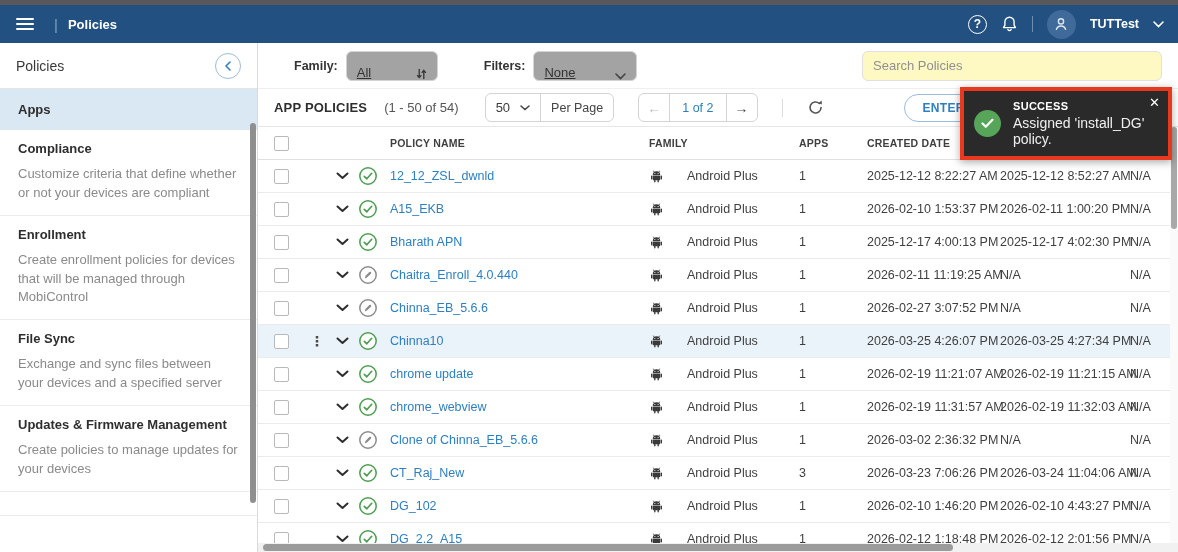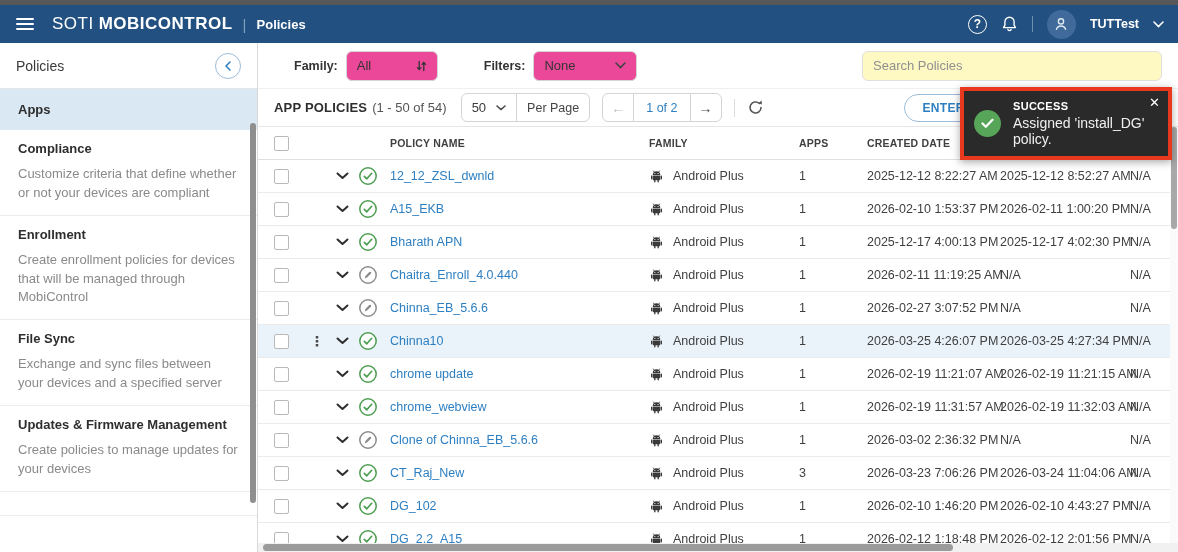--- a/index.html
+++ b/index.html
@@ -32,28 +32,28 @@
   .nav-item.selected { background:#d9e8f3; padding:13px 18px; }
   .nav-label { font-size:13px; font-weight:700; color:#2e2e2e; }
   .nav-desc { font-size:13px; color:#8a8a8a; line-height:1.45; margin-top:9px; }
   .sb-scroll { position:absolute; right:1px; top:80px; width:6px; height:380px; background:#8f8f8f; border-radius:3px; }
 
   .main { flex:1; position:relative; overflow:hidden; background:#fff; }
 
   
   .filter-row { height:46px; display:flex; align-items:center; padding:0 16px; border-bottom:1px solid #efefef; position:relative; }
   .f-label { font-size:12.5px; font-weight:700; color:#333; margin-right:8px;padding-left:20px; }
-  .dd { display:flex; align-items:center; justify-content:space-between; border:1px solid #d4d4d4; border-radius:6px; background:#ec4899; height:30px; padding:0 10px; font-size:13px; color:#333; cursor:pointer; }
+  .dd { display:flex; align-items:flex-end; justify-content:space-between; border:1px solid #d4d4d4; border-radius:6px; background:#a3a3a3; height:30px; padding:0 10px; font-size:13px; color:#333; cursor:pointer;text-decoration:underline; }
   .dd.family { width:92px; margin-right:26px; }
   .dd.filters { width:104px; }
   .search-input { margin-left:auto; width:300px; height:30px; border:1px solid #e0e0e0; border-radius:6px; background:#fef9c3; font-size:13px; padding:0 10px; color:#333; font-family:inherit; }
   .search-input::placeholder { color:#8f8f8f; }
 
   
-  .toolbar { height:37px; display:flex; align-items:center; padding:0 12px 0 16px; }
+  .toolbar { height:37px; display:flex; align-items:center; padding:0 12px 0 16px;gap:12px; }
   .tb-title { font-size:13px; font-weight:800; color:#2e2e2e; letter-spacing:.2px; }
   .tb-range { font-size:13px; color:#555; margin-left:5px; }
   .perpage { display:flex; align-items:center; border:1px solid #d4d4d4; border-radius:6px; height:29px; margin-left:14px; overflow:hidden; }
   .pp-val { display:flex; align-items:center; gap:10px; padding:0 10px; font-size:13px; cursor:pointer; }
   .pp-label { border-left:1px solid #d4d4d4; padding:0 10px; font-size:12.5px; color:#444; align-self:stretch; display:flex; align-items:center; }
   .pager { display:flex; align-items:center; border:1px solid #d4d4d4; border-radius:6px; height:29px; margin-left:12px; overflow:hidden; }
   .pg-btn { width:30px; text-align:center; font-size:14px; cursor:pointer; color:#444; align-self:stretch; display:flex; align-items:center; justify-content:center; }
   .pg-btn.disabled { color:#bcbcbc; }
   .pg-ind { border-left:1px solid #d4d4d4; border-right:1px solid #d4d4d4; padding:0 12px; font-size:12.5px; color:#2d7fc1; align-self:stretch; display:flex; align-items:center; }
   .tb-sep { width:1px; height:18px; background:#dcdcdc; margin:0 12px; }
@@ -69,21 +69,21 @@
   .th.c-name { padding-left:8px; }
   .trow { height:33px; border-bottom:1px solid #ebebeb; background:#fff; }
   .trow.hl { background:#eaf3fa; }
   .cell { display:flex; align-items:center; font-size:12.5px; color:#3f3f3f; white-space:nowrap; }
   .c-check { justify-content:center; }
   .checkbox { width:15px; height:15px; border:1.5px solid #b9b9b9; border-radius:2px; background:#fff; cursor:pointer; display:inline-block; }
   .kebab { font-size:14px; font-weight:700; color:#4a4a4a; cursor:pointer; letter-spacing:0; line-height:1; }
   .kebab.hidden { visibility:hidden; }
   .c-exp, .c-kebab, .c-status { justify-content:center; }
   .policy-link { color:#2d7fc1; text-decoration:none; cursor:pointer; padding-left:8px; }
-  .c-family { padding-left:12px; gap:9px;text-align:center; }
+  .c-family { padding-left:12px; gap:23px;text-align:center; }
   .v-pad { padding-left:12px; }
   .hscroll { position:absolute; left:0; right:0; bottom:0; height:9px; background:#f1f1f1; }
   .hscroll .thumb { position:absolute; left:5px; top:1px; height:7px; width:690px; background:#9b9b9b; border-radius:4px; }
   .vscroll { position:absolute; right:0; top:84px; bottom:9px; width:8px; background:#fafafa; }
   .vscroll .thumb { position:absolute; top:0; left:1px; width:6px; height:102px; background:#a8a8a8; border-radius:3px; }
 
   
   .toast { position:absolute; top:44px; right:6px; width:212px; background:#2b2a2a; border:4px solid #e8391f; display:flex; align-items:center; padding:9px 10px; z-index:50; box-shadow:0 2px 8px rgba(0,0,0,.35); }
   .toast-check { width:27px; height:27px; border-radius:50%; background:#57a559; color:#fff; display:flex; align-items:center; justify-content:center; flex:none; }
   .toast-text { margin-left:12px; }
@@ -97,24 +97,20 @@
 <body>
 
 <div class="os-strip"></div>
 
 <div class="appbar">
   <div class="hamburger">
       <span></span>
       <span></span>
       <span></span>
     </div>
-  <div class="brand">
-    <span class="b1">SOTI</span>
-    <span class="b2">MOBICONTROL</span>
-  </div>
   <span class="bar-div">|</span>
   <span class="page-crumb">Policies</span>
   <div class="appbar-right">
     <span class="help-circ">?</span>
     <span style="cursor:pointer;">
       <svg width="17" height="18" viewBox="0 0 17 18">
           <path d="M8.5 2.2a4.6 4.6 0 0 0-4.6 4.6v3.4L2.5 12.6h12L13.1 10.2V6.8A4.6 4.6 0 0 0 8.5 2.2z" fill="none" stroke="#fff" stroke-width="1.4" stroke-linejoin="round"></path>
           <path d="M6.9 14.5a1.7 1.7 0 0 0 3.2 0" fill="none" stroke="#fff" stroke-width="1.4" stroke-linecap="round"></path>
         </svg>
     </span>

